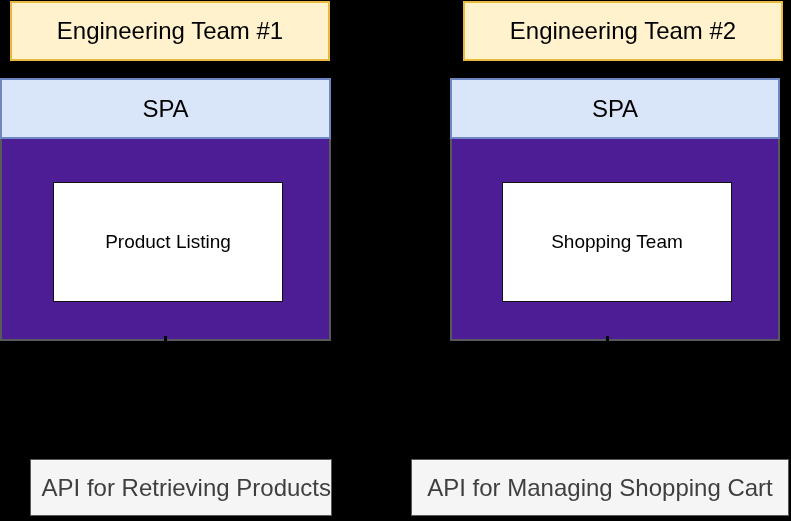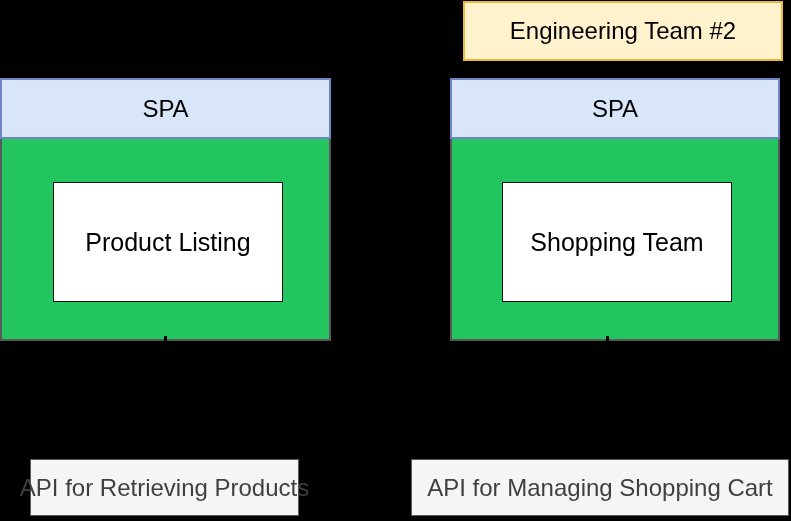--- a/index.html
+++ b/index.html
@@ -26,21 +26,21 @@
     background: #fff2cc;
     border: 2px solid #e7b93c;
     font-size: 24px;
     color: #000000;
   }
   .team-box.t1 { left: 10px;  top: 1px; width: 320px; height: 60px; }
   .team-box.t2 { left: 451px; top: 1px; width: 320px; height: 60px; margin-left: 12px; }
   .spa-container {
     top: 78px;
     height: 263px;
-    background: #22c55e;
+    background: #4c1d95;
     border: 2px solid #58595b;
   }
   .spa-container.c1 { left: 0px;   width: 331px; }
   .spa-container.c2 { left: 450px; width: 330px; }
   .spa-header {
     position: absolute;
     left: -2px; top: -2px; right: -2px;
     height: 61px;
     box-sizing: border-box;
     background: #d9e5f8;
@@ -49,21 +49,21 @@
     color: #000000;
   }
   .component-box {
     position: absolute;
     box-sizing: border-box;
     top: 102px;
     width: 230px;
     height: 120px;
     background: #ffffff;
     border: 1.5px solid #111111;
-    font-size: 25px;
+    font-size: 19px;
     color: #000000;
   }
   .component-box.k1 { left: 51px; }
   .component-box.k2 { left: 50px; }
   .connector {
     position: absolute;
     width: 3px;
     top: 336px;
     height: 123px;
     background: #000000;
@@ -73,28 +73,31 @@
   .connector.n2 { left: 606px; }
   .api-box {
     top: 459px;
     height: 57px;
     background: #f5f5f5;
     border: 1.5px solid #58595b;
     font-size: 24px;
     color: #3f3f3f;
     white-space: nowrap;
   }
-  .api-box.a1 { left: 30px;  width: 269px; }
+  .api-box.a1 { left: 30px;  width: 302px; justify-content: flex-end; }
   .api-box.a2 { left: 411px; width: 378px; }
 </style>
 </head>
 <body>
 
 <div id="stage">
 
+  <div class="abs center team-box t1">
+    <span>Engineering Team #1</span>
+  </div>
 
   <div class="abs spa-container c1">
     <div class="center spa-header">
       <span>SPA</span>
     </div>
     <div class="center component-box k1">
       <span>Product Listing</span>
     </div>
   </div>
 

